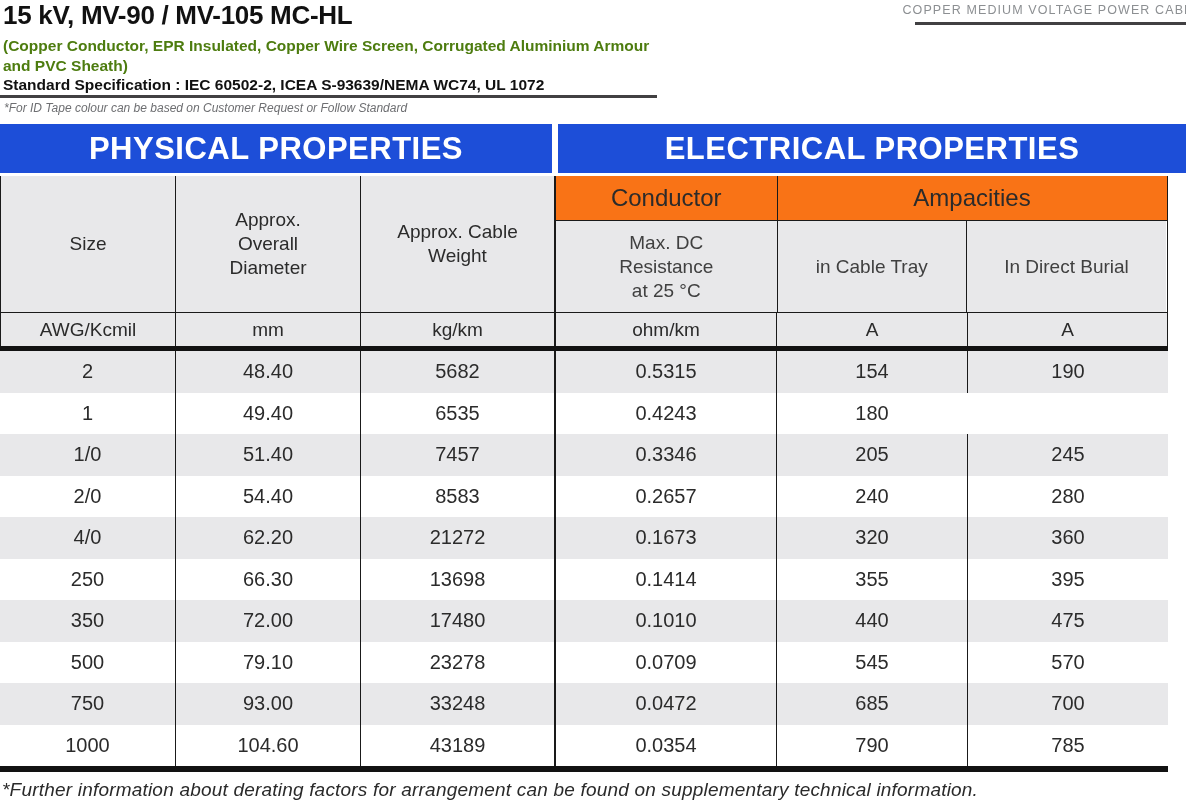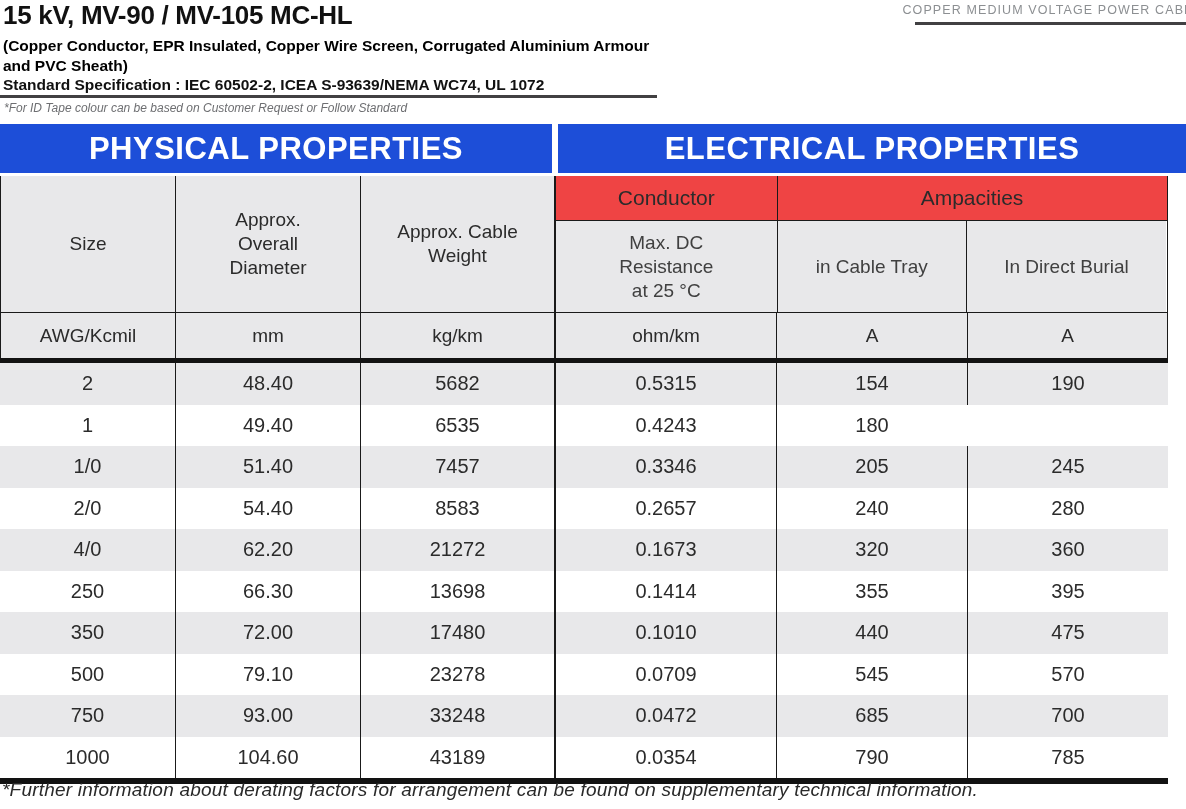--- a/index.html
+++ b/index.html
@@ -15,21 +15,21 @@
   }
 
   
   .title-block { position: absolute; left: 3px; top: 0; width: 700px; }
   .page-title {
     margin: 0; font-size: 26px; font-weight: bold; letter-spacing: -0.3px;
     color: #111111; line-height: 30px;
   }
   .subtitle {
     margin: 6px 0 0 0; max-width: 648px;
-    font-size: 15.5px; font-weight: bold; line-height: 19.5px; color: #000000;
+    font-size: 15.5px; font-weight: bold; line-height: 19.5px; color: #4d7c0f;
   }
   .standard-spec { margin: 0; font-size: 15.5px; font-weight: bold; line-height: 19.5px; color: #111111; }
 
   .category-block { position: absolute; right: 0; top: 3px; text-align: right; }
   .category-label {
     font-size: 12.5px; letter-spacing: 1.1px; color: #8c8f92; font-weight: normal;
     white-space: nowrap;
   }
   .category-rule { margin-top: 5px; margin-left: auto; width: 296px; height: 3px; background: #414042; }
 
@@ -63,30 +63,30 @@
   .thead-left { display: flex; width: 554px; }
   .thead-left .cell { height: 136px; background: #e8e8ea; font-size: 19px; color: #2b2b2b; }
   .thead-left .c1 { border-left: 1.5px solid #1a1a1a; }
   .hwrap { display: inline-block; line-height: 24px; }
   .w-diameter { max-width: 100px; }
   .w-weight   { max-width: 140px; }
   .w-resist   { max-width: 112px; }
 
   .thead-right { width: 614px; border-left: 2px solid #1a1a1a; border-right: 1.5px solid #1a1a1a; box-sizing: border-box; }
   .group-row { display: flex; height: 45px; }
-  .group-row .cell { background: #ef4444; font-size: 21px; color: #2b2b2b; border-bottom: 1.5px solid #1a1a1a; }
+  .group-row .cell { background: #f97316; font-size: 24px; color: #2b2b2b; border-bottom: 1.5px solid #1a1a1a; }
   .group-row .gc1 { width: 220.5px; }
   .group-row .gc2 { width: 390px; border-left: 1.5px solid #1a1a1a; }
   .label-row { display: flex; height: 91px; }
   .label-row .cell { background: #e8e8ea; font-size: 19px; color: #404040; }
   .label-row .lc1 { width: 220.5px; }
   .label-row .lc2 { width: 189.5px; border-left: 1.5px solid #1a1a1a; }
   .label-row .lc3 { width: 200px; border-left: 1.5px solid #1a1a1a; }
 
-  .units-row { display: flex; width: 1168px; border-top: 1.5px solid #1a1a1a; border-bottom: 5px solid #121212; box-sizing: border-box; height: 51px; }
+  .units-row { display: flex; width: 1168px; border-top: 1.5px solid #1a1a1a; border-bottom: 5px solid #121212; box-sizing: border-box; height: 39px; }
   .units-row .cell { background: #e8e8ea; font-size: 19px; color: #2b2b2b; height: 100%; }
   .units-row .c1 { border-left: 1.5px solid #1a1a1a; }
   .units-row .c4 { border-left: 2px solid #1a1a1a; }
   .units-row .c6 { border-right: 1.5px solid #1a1a1a; }
 
   .tbody { width: 1168px; }
   .trow { display: flex; height: 41.5px; }
   .trow .cell { font-size: 20px; color: #2b2b2b; height: 100%; }
   .trow .c4 { border-left: 2px solid #1a1a1a; }
   .trow:nth-child(odd) .cell { background: #e8e8ea; }

